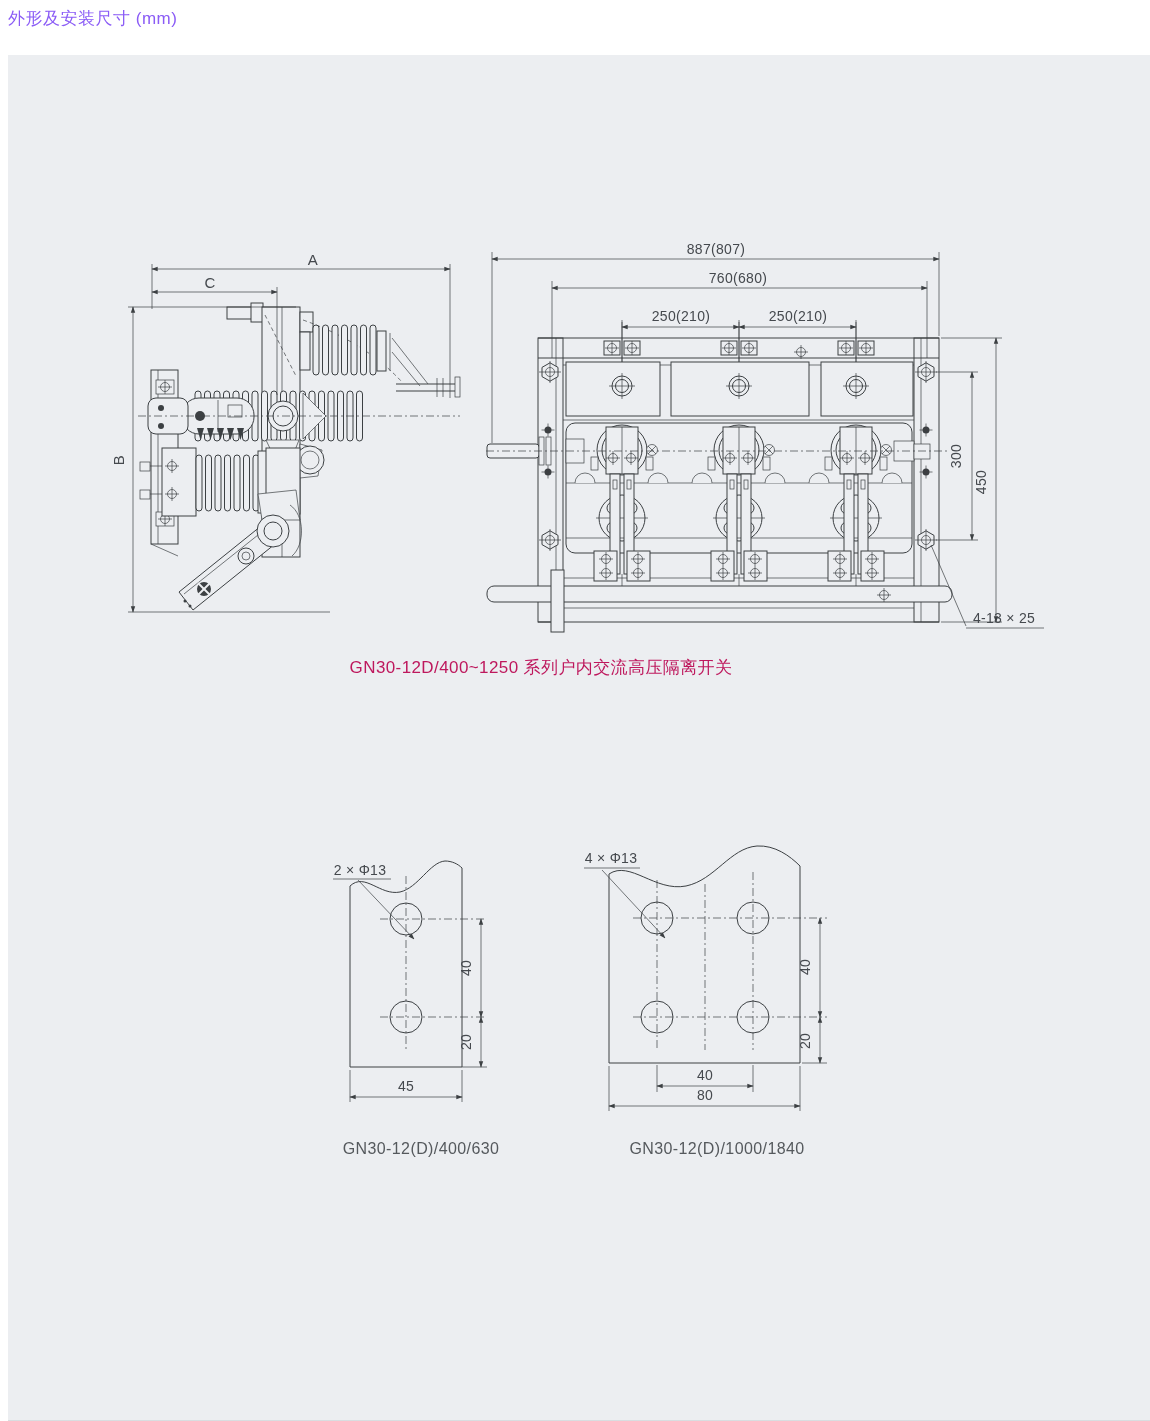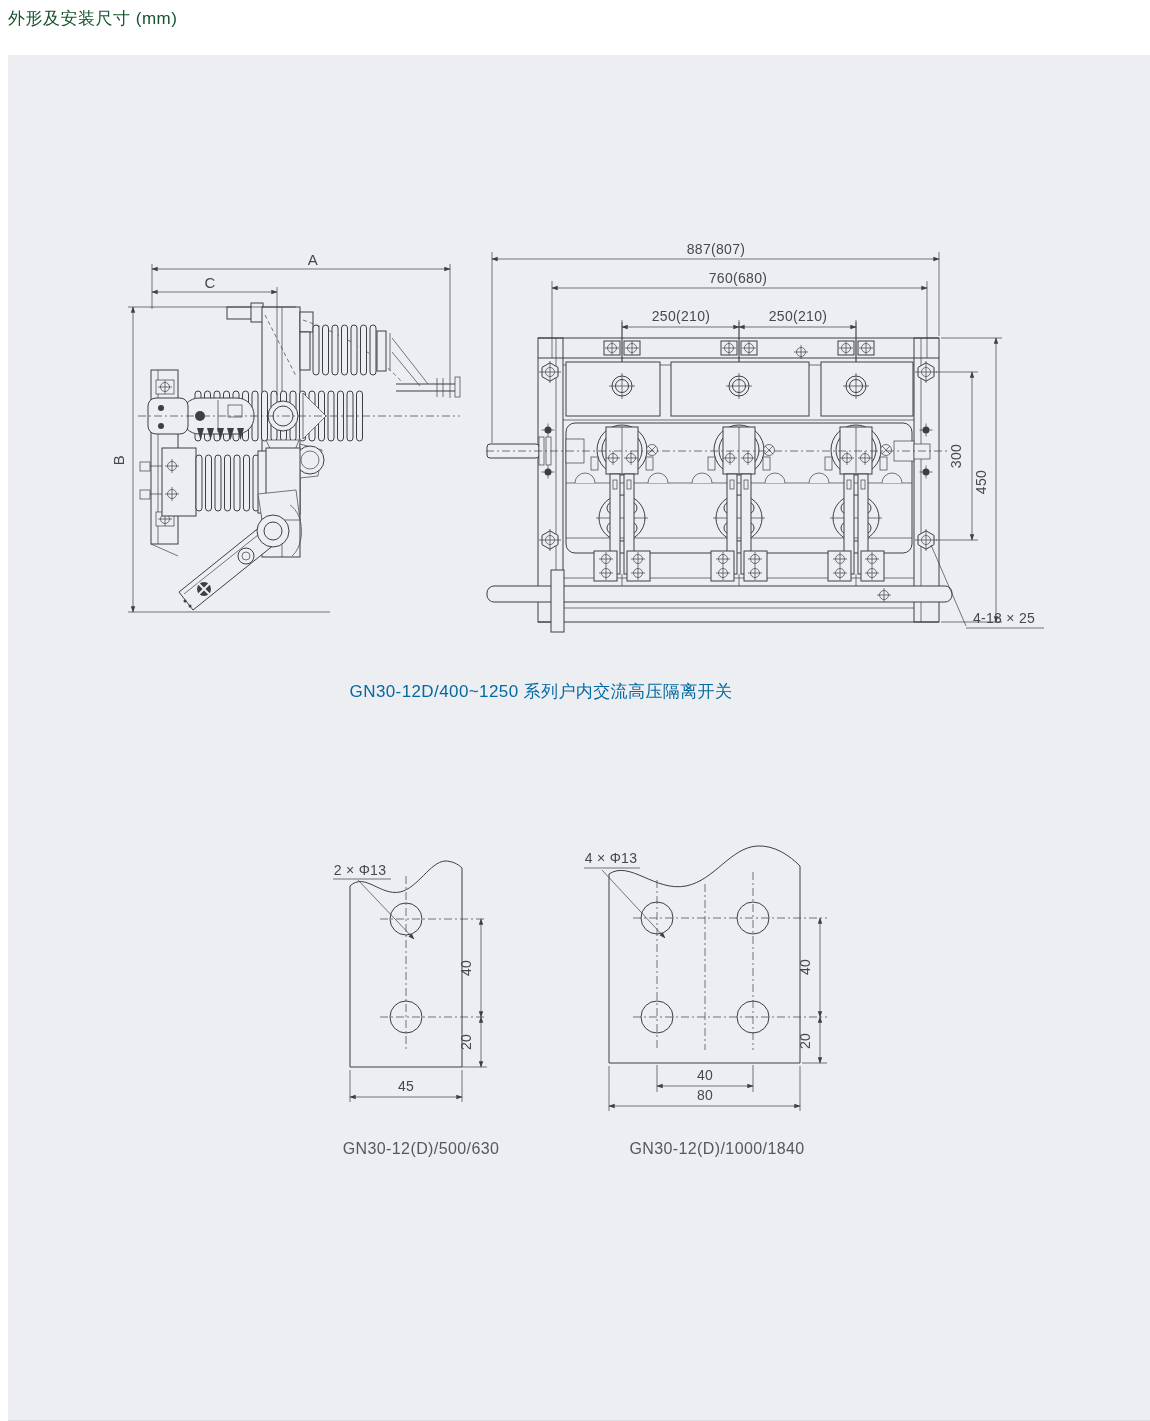--- a/index.html
+++ b/index.html
@@ -1,34 +1,34 @@
 <!DOCTYPE html>
 <html><head>
 <meta charset="utf-8">
 <style>
   html,body{margin:0;padding:0;background:#ffffff;}
   body{width:1150px;height:1421px;position:relative;overflow:hidden;
        font-family:"Liberation Sans",sans-serif;}
-  .page-title{position:absolute;left:8px;top:7px;font-size:17px;color:#14532d;
+  .page-title{position:absolute;left:8px;top:7px;font-size:17px;color:#8b5cf6;
        letter-spacing:.5px;white-space:nowrap;}
   .panel{position:absolute;left:8px;top:55px;width:1142px;height:1365px;
        background:#eceef1;border-bottom:1px solid #d9dde0;}
   svg{position:absolute;overflow:visible;}
   .ln{stroke:#3c4043;stroke-width:1;fill:none;}
   .tn{stroke:#3c4043;stroke-width:.7;fill:none;}
   .bg{fill:#eceef1;}
   .fl{fill:#3c4043;stroke:none;}
   .cd{stroke-dasharray:8 3 2 3;}
   .cd2{stroke-dasharray:4 3;}
   text{stroke:none;}
   .dt{fill:#45494e;font-size:14px;letter-spacing:.3px;}
   .dt2{font-size:15px;}
   .caption{position:absolute;transform:translateX(-50%);white-space:nowrap;
        color:#55595d;font-size:16px;letter-spacing:.4px;}
-  .caption.main{font-size:17px;color:#0369a1;margin-top:24px;}
+  .caption.main{font-size:17px;color:#be185d;}
 </style>
 </head>
 <body>
 
 <div class="page-title">外形及安装尺寸 (mm)</div>
 
 <div class="panel">
 
   <svg style="left:102px;top:185px;" width="370" height="390" viewBox="110 240 370 390">
     <defs>
@@ -413,16 +413,16 @@
       <line x1="753" y1="1065" x2="753" y2="1092" class="tn"></line>
       <line x1="657" y1="1086" x2="753" y2="1086" class="tn" marker-start="url(#a4)" marker-end="url(#a4)"></line>
       <text class="dt" x="705" y="1080" text-anchor="middle">40</text>
       <line x1="609" y1="1066" x2="609" y2="1111" class="tn"></line>
       <line x1="800" y1="1066" x2="800" y2="1111" class="tn"></line>
       <line x1="609" y1="1106" x2="800" y2="1106" class="tn" marker-start="url(#a4)" marker-end="url(#a4)"></line>
       <text class="dt" x="705" y="1100" text-anchor="middle">80</text>
     </g>
   </svg>
 
-  <div class="caption" style="left:413px;top:1085px;">GN30-12(D)/500/630</div>
+  <div class="caption" style="left:413px;top:1085px;">GN30-12(D)/400/630</div>
   <div class="caption" style="left:709px;top:1085px;">GN30-12(D)/1000/1840</div>
 
 </div>
 
 </body></html>

